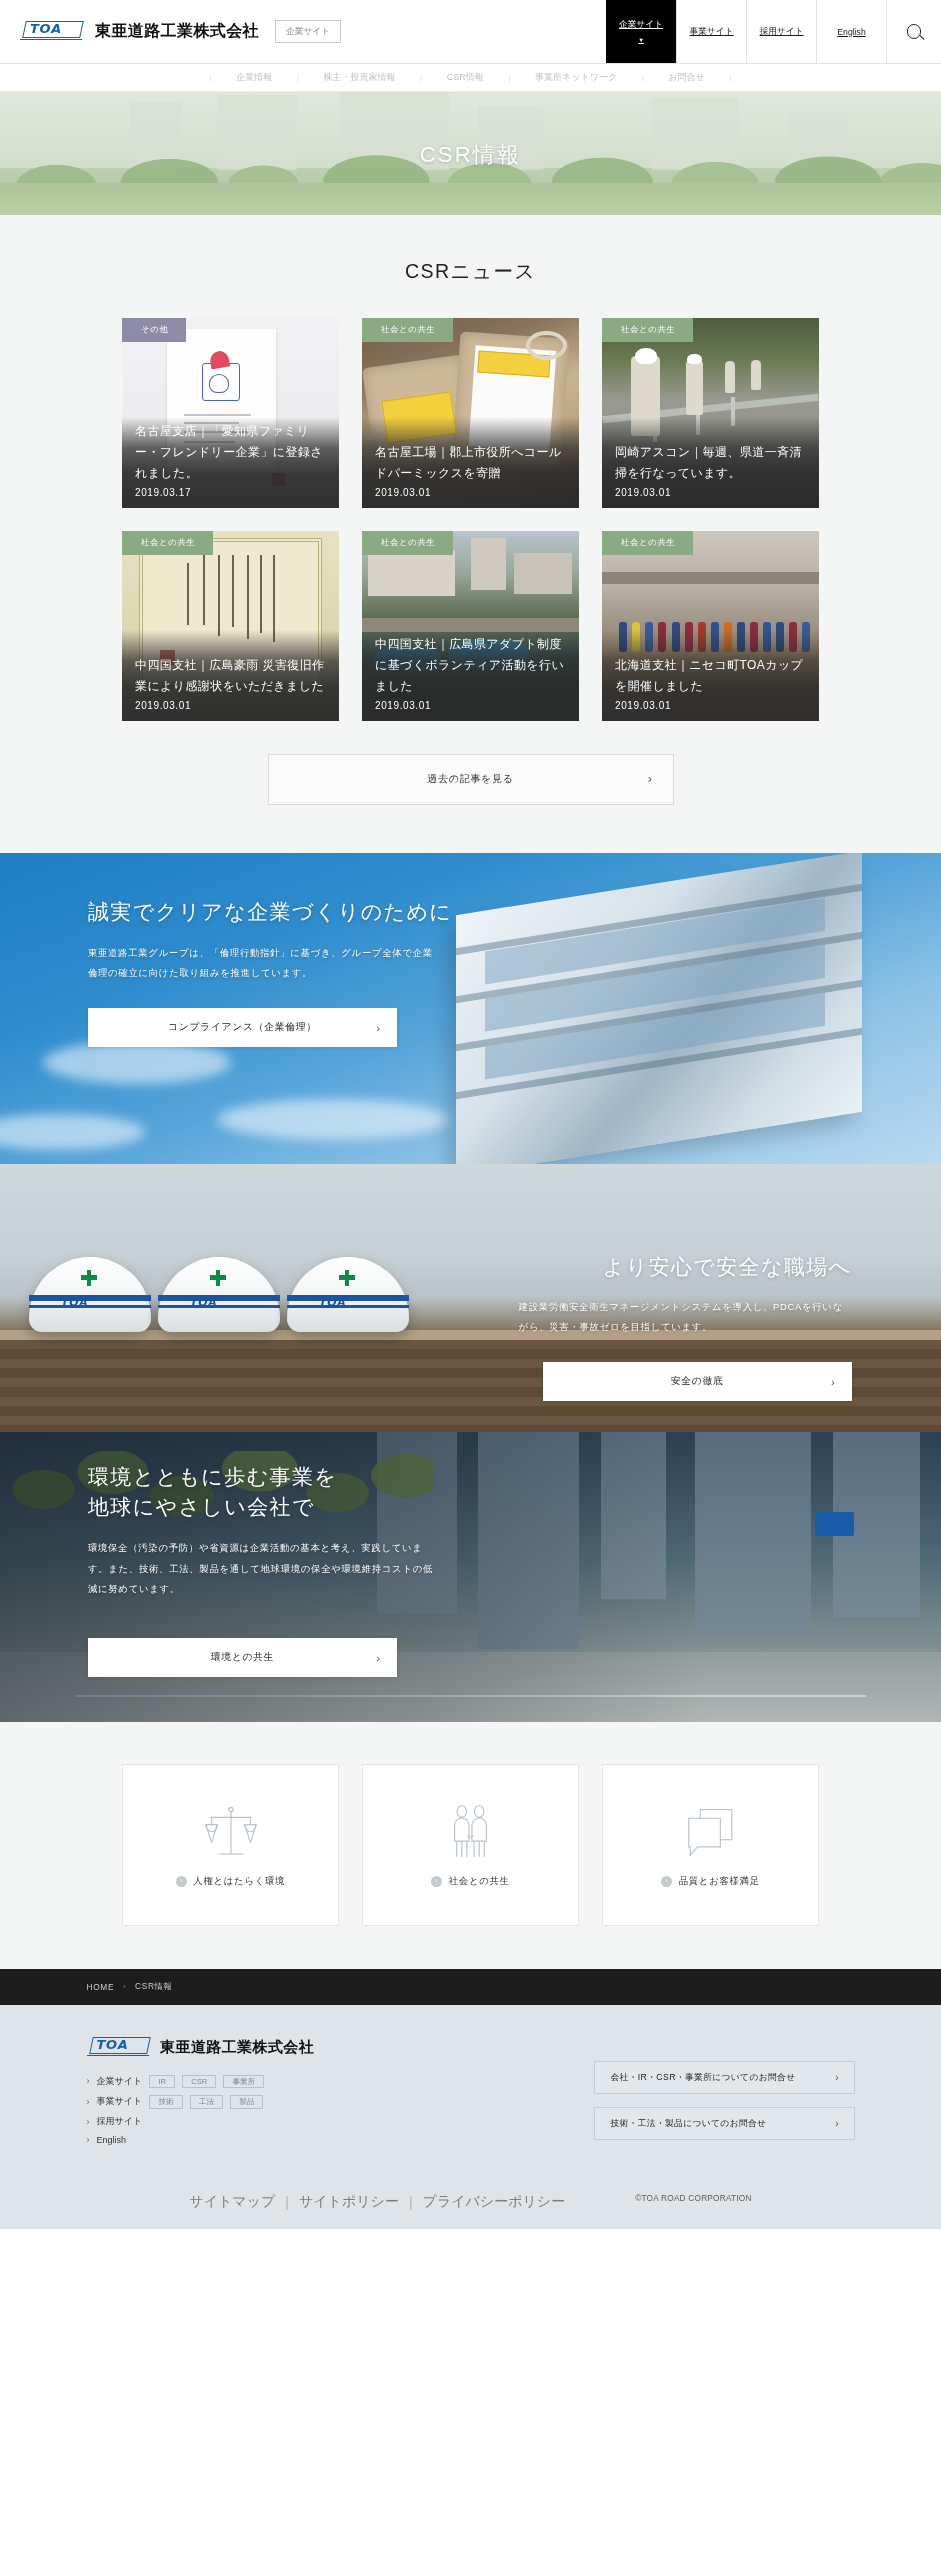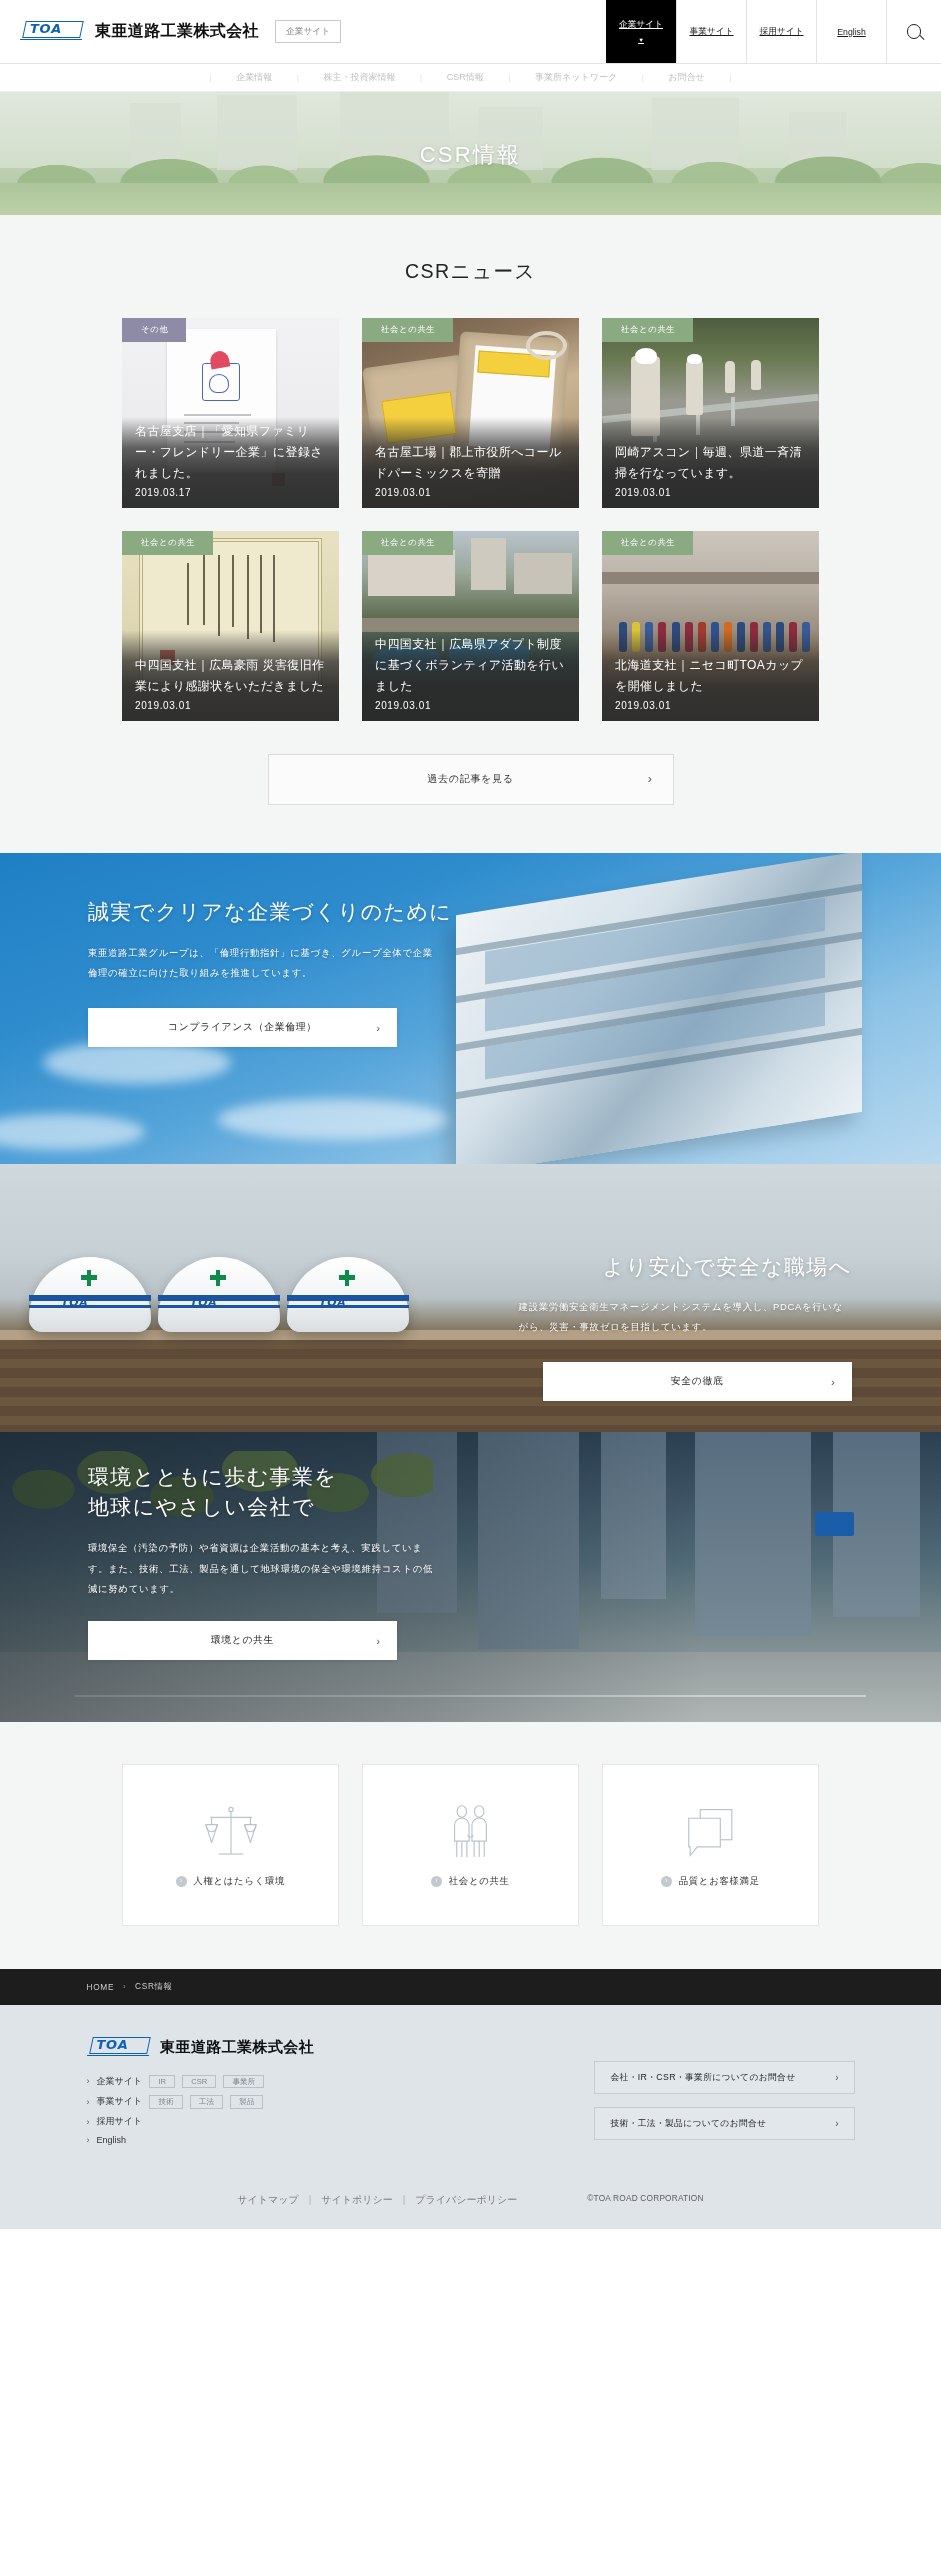--- a/index.html
+++ b/index.html
@@ -250,21 +250,21 @@
       radial-gradient(ellipse 59px 36px at 94% 14%, #658243 60%, transparent 62%);
     opacity:.85;}
   .b-env .road{position:absolute;left:0;right:0;bottom:0;height:70px;
     background:linear-gradient(180deg,#9fa8a8,#bdc3c1);}
   .b-env .lane{position:absolute;bottom:24.6px;left:8%;width:84%;height:2.2px;background:rgba(255,255,255,.55);}
   .b-env .sign{position:absolute;right:87px;top:80px;width:39px;height:24.6px;background:#1a63b5;border-radius:2.2px;}
   .b-env .veil{position:absolute;inset:0;background:linear-gradient(90deg,rgba(18,28,36,.55) 0%,rgba(18,28,36,.30) 46%,rgba(18,28,36,.08) 75%);}
   .b-env .txt{ position:absolute;left:1.4px;top:30px;width:406px;}
   .b-env h2{ font-size:21px;line-height:1.45;margin-bottom:16px;}
   .b-env p{ width:348px;}
-  .b-env .cta{ width:309px;margin-top:22px;}
+  .b-env .cta{ width:309px;margin-top:39px;}
 
   
   .cards-section{ background:#f4f5f5;padding:42px 0 43px; }
   .cards-grid{ width:698px;margin:0 auto;display:grid;grid-template-columns:repeat(3,217px);
     gap:23px;justify-content:center;}
   .icard{ width:217px;height:162px;background:#fff;border:0.7px solid #e6e6e6;
     display:flex;flex-direction:column;align-items:center;justify-content:center;
     text-decoration:none;color:#333; }
   .icard .ic{ height:59px;display:flex;align-items:flex-end;justify-content:center;margin-bottom:14.5px;}
   .icard .lbl{ display:flex;align-items:center;gap:6.5px;font-size:9.4px;letter-spacing:0.7px;color:#333; }
@@ -293,21 +293,21 @@
       background:transparent; text-decoration:none;}
   .foot-right{ display:flex;flex-direction:column;gap:13px;padding-top:24.6px; }
   .contact-btn{
     width:261px;height:33px;border:0.7px solid #c6ccd1;background:#e2e7eb;
     display:flex;align-items:center;position:relative;padding-left:16px;
     font-size:8.7px;color:#222;text-decoration:none;letter-spacing:0.4px;
   }
   .contact-btn .chev{ position:absolute;right:14.5px;font-size:10px;color:#555;font-weight:300;}
   .foot-bottom{ margin-top:38px;height:46px;display:flex;align-items:flex-start;
       justify-content:center;gap:70px;padding-top:10px; }
-  .foot-links{ display:flex;align-items:center;gap:10px;font-size:10px;color:#7b7b7b; }
+  .foot-links{ display:flex;align-items:center;gap:10px;font-size:14px;color:#7b7b7b; }
   .foot-links a{ color:#7b7b7b;text-decoration:none; }
   .foot-links .bar{ color:#b5b5b5; }
   .copyright{ font-size:8.3px;color:#5d5d5d;letter-spacing:0.2px;font-family:"Liberation Sans",sans-serif;}
 </style>
 </head>
 <body>
 
 <div class="page">
 
   <header class="site-header">

